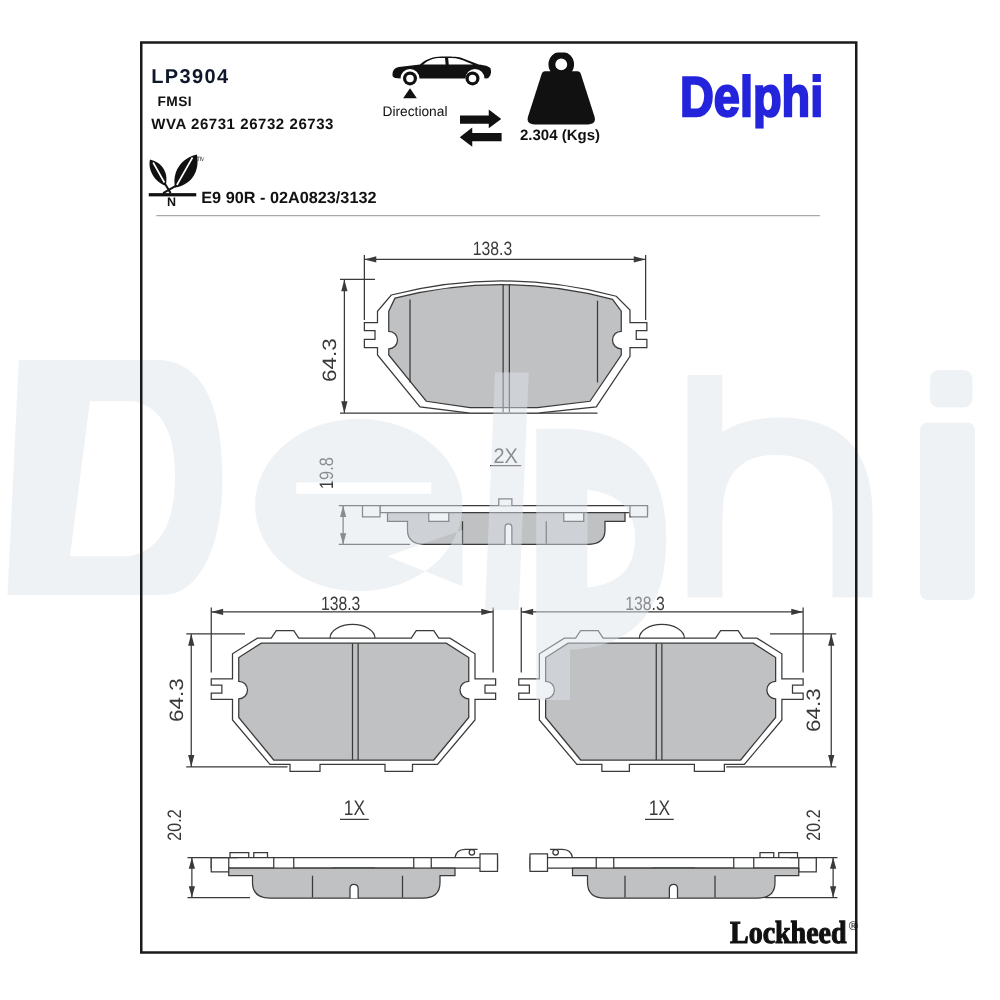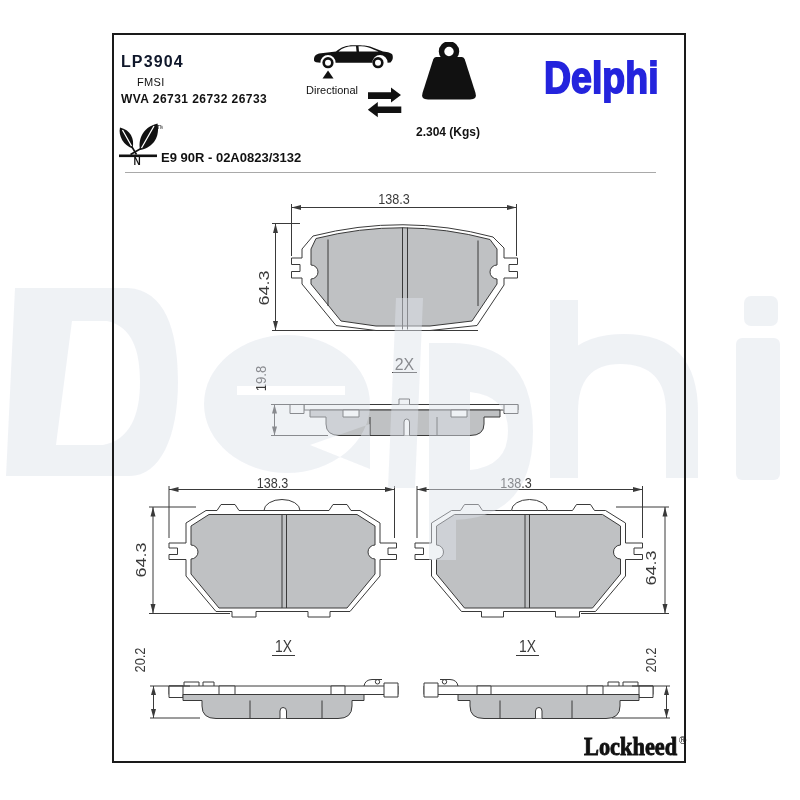--- a/index.html
+++ b/index.html
@@ -166,21 +166,21 @@
 
     <rect x="736" y="338" width="44" height="142" rx="6"></rect>
     <rect x="744" y="296" width="34" height="30" rx="7"></rect>
   </g>
 </svg>
 
 <div class="abs" style="left:112px;top:33px;width:570px;height:726px;border:2px solid #1a1a1a;z-index:6;"></div>
 
 <div class="abs" style="left:121px;top:52.5px;font-size:16px;font-weight:bold;letter-spacing:1.1px;color:#0f172a;z-index:7;">LP3904</div>
 
-<div class="abs" style="left:137px;top:75.5px;font-size:11px;font-weight:normal;letter-spacing:0.35px;color:#111;z-index:7;">FMSI</div>
+<div class="abs" style="left:126px;top:75.5px;font-size:11px;font-weight:bold;letter-spacing:0.35px;color:#111;z-index:7;">FMSI</div>
 
 <div class="abs" style="left:121px;top:92px;font-size:12px;font-weight:bold;letter-spacing:0.45px;color:#111;z-index:7;">WVA 26731 26732 26733</div>
 
 <svg class="abs" style="left:312px;top:43px;z-index:7;" width="82" height="37" viewBox="0 0 82 37">
   <path d="M2,17 C2,13 3.5,11.5 7,10.5 L24,8.5 C29,4 35,2.3 41,2.2 C48,2.1 55,2.3 58,3.5 L71,8.5 C76,9 80,10.2 80.5,12 C81,14 81,16 80,17.5 L78.5,19.5 L75.6,19.7 A7.6,7.6 0 0 0 60.4,19.7 L23.6,19.7 A7.6,7.6 0 0 0 8.4,19.7 L4,19.3 C2.5,18.8 2,18 2,17 Z" fill="#111"></path>
   <path d="M26.5,8.6 C30.5,4.8 35.5,3.3 40.5,3.3 L44,3.3 L44.5,8.6 Z" fill="#fff"></path>
   <path d="M46.5,3.3 L49,3.3 C54,3.4 58,4.6 61.5,6.5 L66.5,8.6 L47,8.6 Z" fill="#fff"></path>
   <circle cx="16" cy="19.7" r="5.6" fill="#111"></circle>
   <circle cx="16" cy="19.7" r="3.0" fill="#fff"></circle>
   <circle cx="66" cy="19.7" r="5.6" fill="#111"></circle>
@@ -193,21 +193,21 @@
 <svg class="abs" style="left:364px;top:86px;z-index:7;" width="40" height="32" viewBox="0 0 40 32">
   <path d="M4,6.3 L27,6.3 L27,1.6 L37,9.1 L27,16.6 L27,13 L4,13 Z" fill="#111"></path>
   <path d="M37.3,20.4 L13.8,20.4 L13.8,16 L3.8,23.7 L13.8,31.3 L13.8,27 L37.3,27 Z" fill="#111"></path>
 </svg>
 
 <svg class="abs" style="left:419px;top:42px;z-index:7;" width="62" height="58" viewBox="0 0 62 58">
   <circle cx="30" cy="9.5" r="7.5" fill="none" stroke="#111" stroke-width="5.5"></circle>
   <path d="M17,15 L43,15 Q45,15 45.8,17.5 L56.5,51 Q58.5,57.5 51,57.5 L9,57.5 Q1.5,57.5 3.5,51 L14.2,17.5 Q15,15 17,15 Z" fill="#111"></path>
 </svg>
 
-<div class="abs" style="left:416px;top:101px;font-size:12px;font-weight:bold;color:#111;z-index:7;margin-top:24px;">2.304 (Kgs)</div>
+<div class="abs" style="left:416px;top:101px;font-size:12px;font-weight:bold;color:#111;z-index:7;">2.304 (Kgs)</div>
 
 <svg class="abs" style="left:543px;top:55px;z-index:7;" width="130" height="48" viewBox="0 0 130 48">
   <text x="0" y="0" transform="translate(1,38) scale(1,1.2)" font-size="37.5" font-weight="bold" fill="#2424dd" stroke="#2424dd" stroke-width="1.5" font-family="Liberation Sans">Delphi</text>
 </svg>
 
 <svg class="abs" style="left:117px;top:122px;z-index:7;" width="46" height="44" viewBox="0 0 46 44">
   <path d="M3,5.5 C13,8 18,16 15.5,26.5 C6.5,23.5 1,13.5 3,5.5 Z" fill="#111"></path>
   <path d="M40.5,1.5 C43,14 37,25.5 23,28 C20.5,15 28,4.5 40.5,1.5 Z" fill="#111"></path>
   <path d="M5.5,8 L14.5,24 M37,4 L24.5,26" stroke="#fff" stroke-width="1.3"></path>
   <path d="M15,25 L19.5,32.5 M24,26.5 L13.5,32.5" stroke="#111" stroke-width="1.6"></path>

